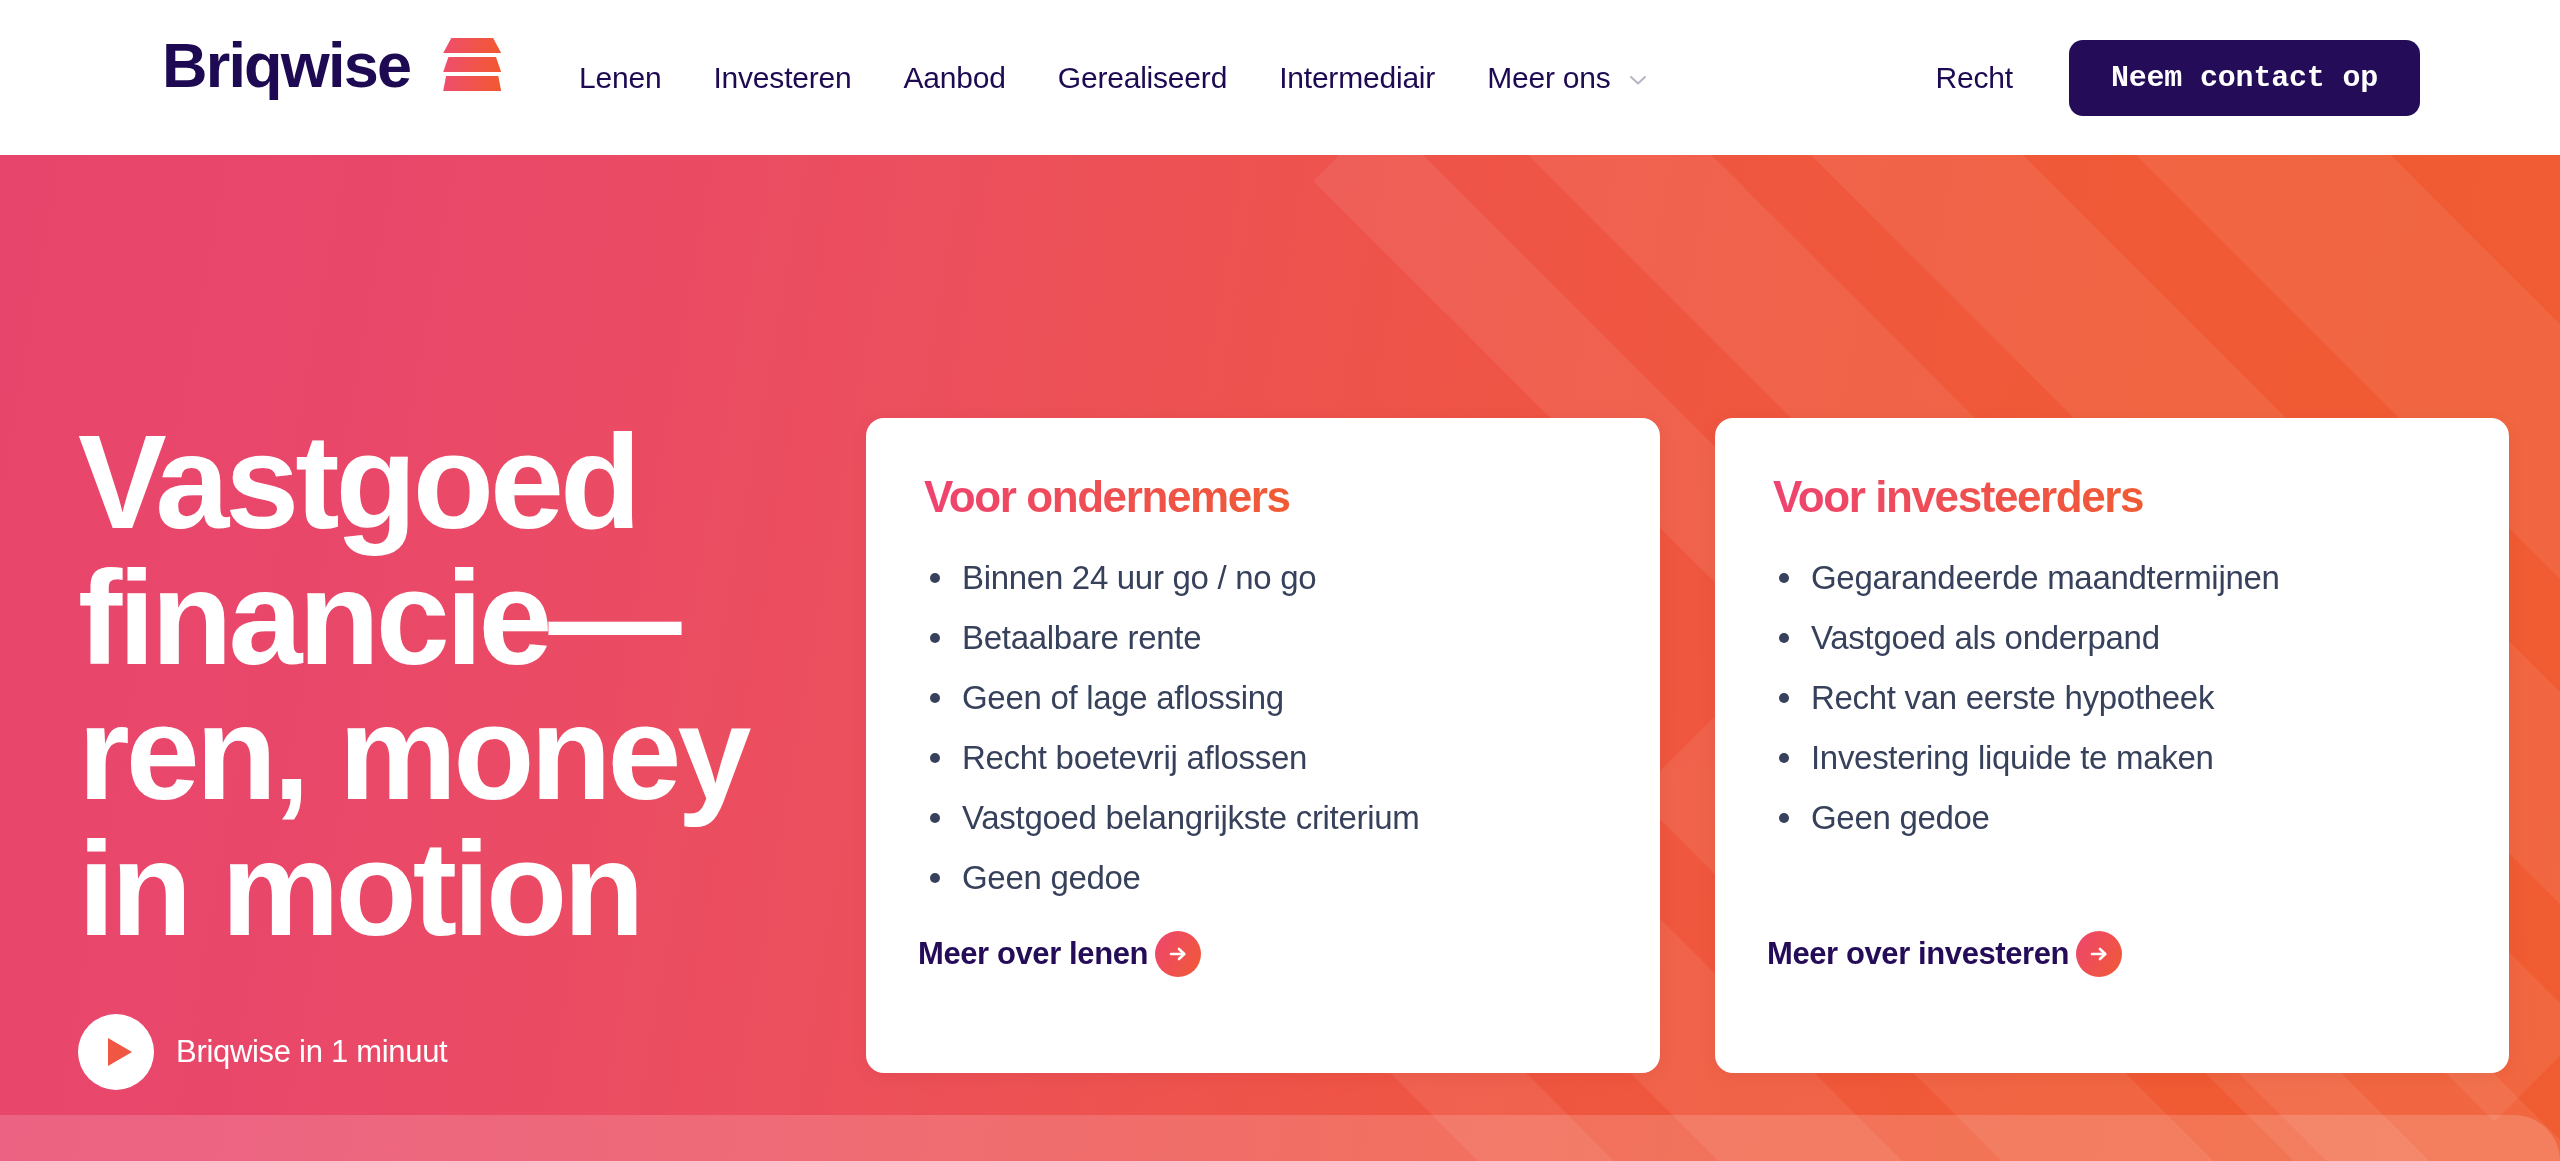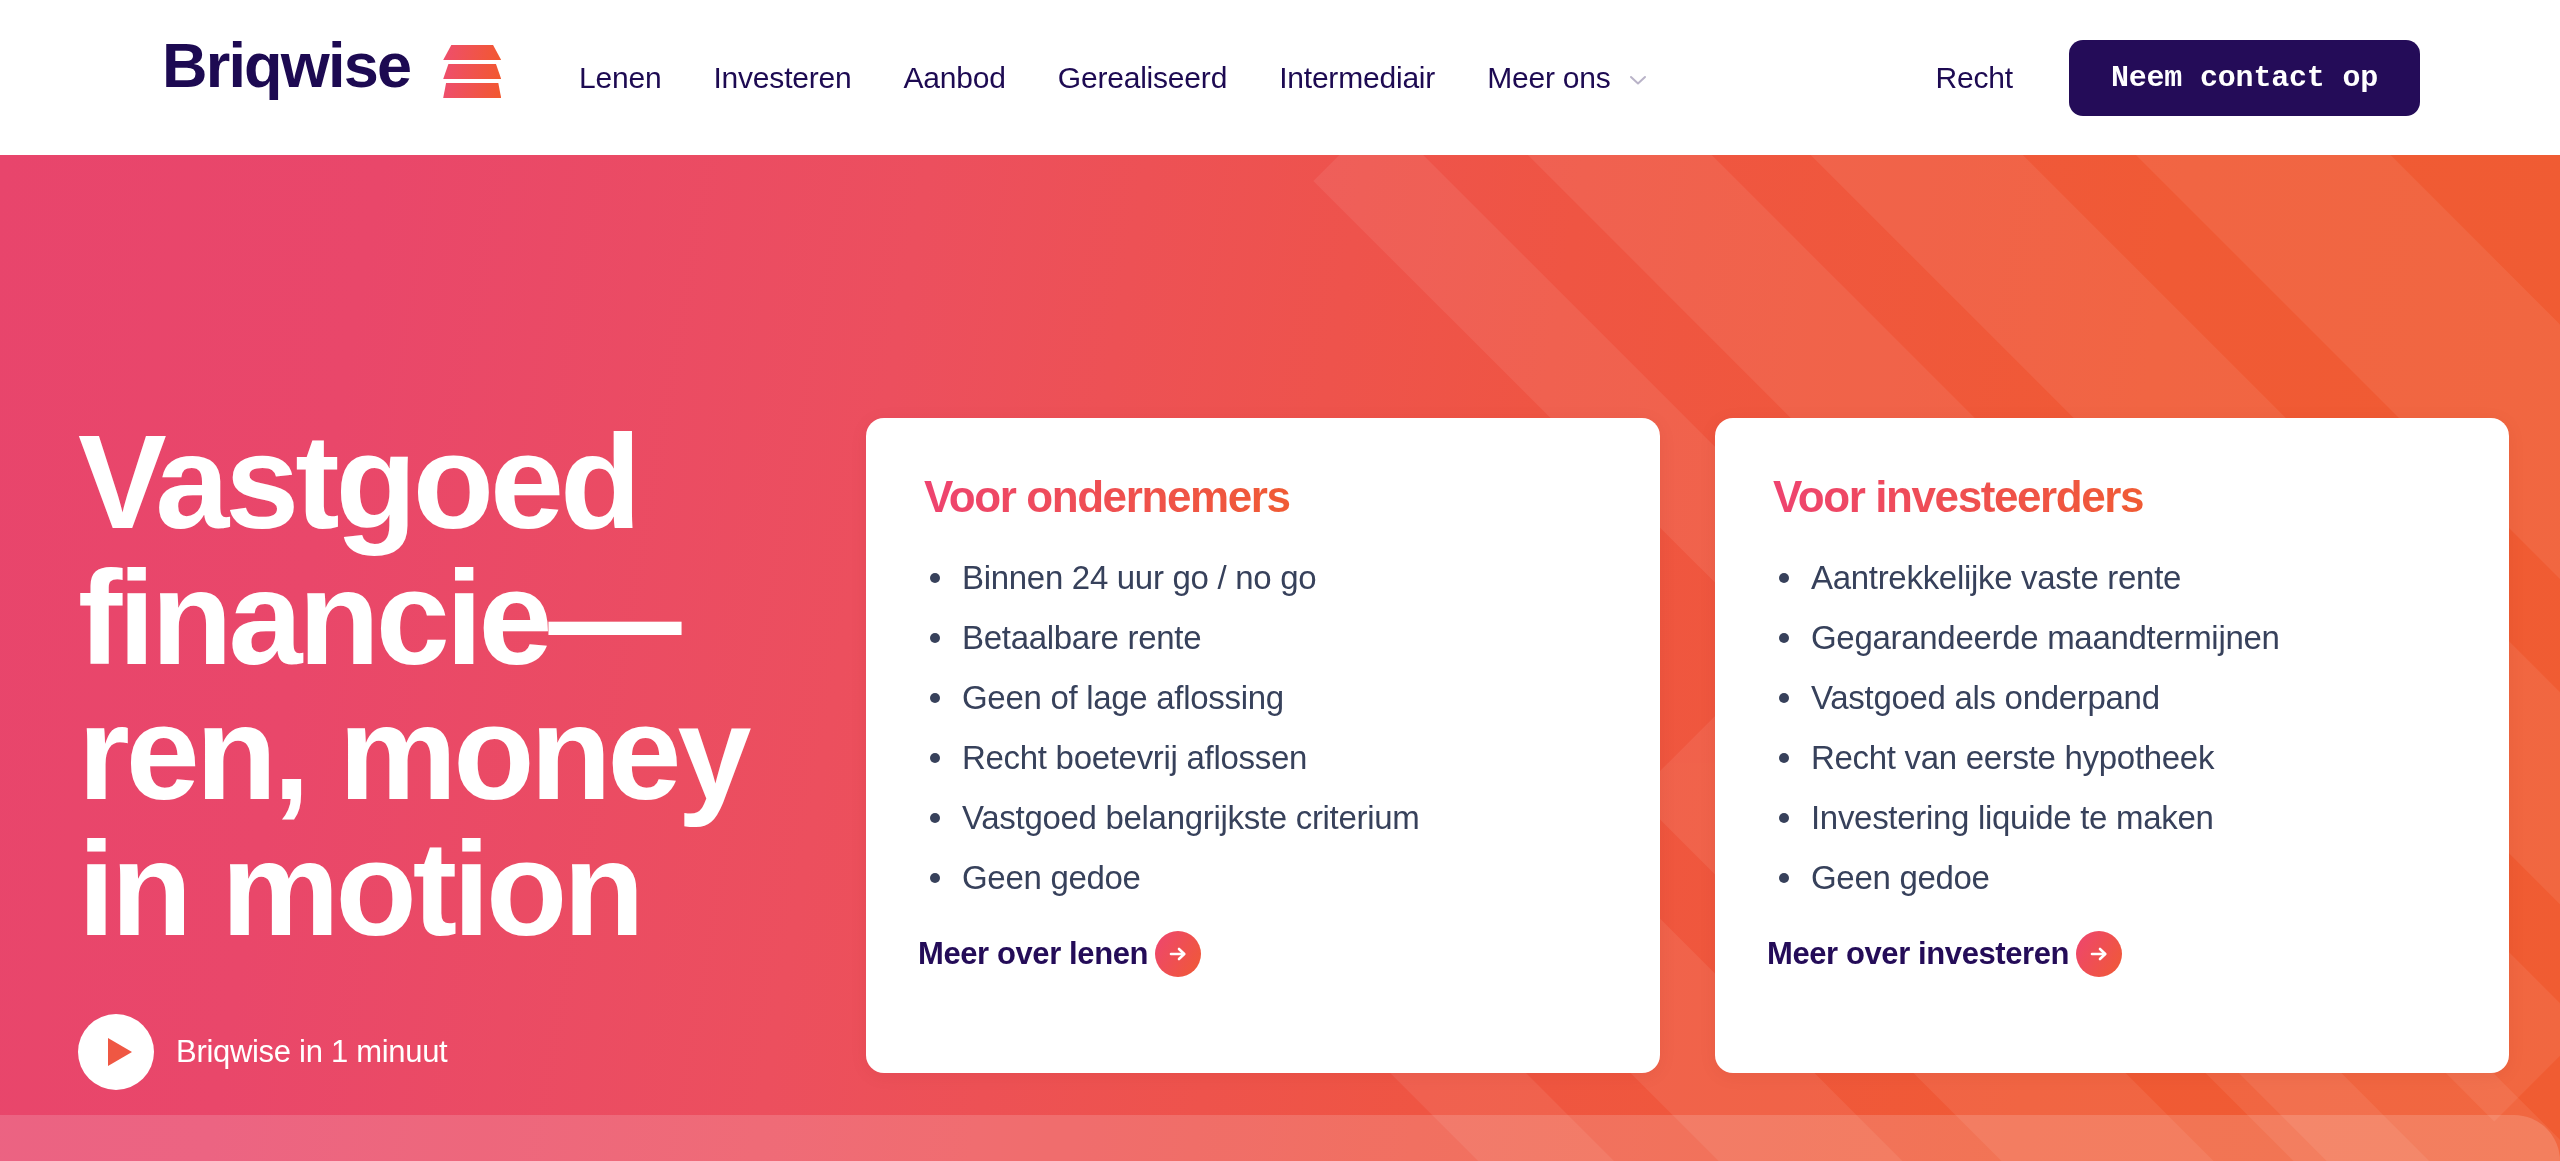--- a/index.html
+++ b/index.html
@@ -29,21 +29,21 @@
     display: flex;
     align-items: center;
     z-index: 20;
   }
 
   .logo-wrap {
     position: absolute;
     left: 162px;
     top: 34px;
     display: flex;
-    align-items: flex-end;
+    align-items: flex-start;
     gap: 33px;
     text-decoration: none;
   }
   .logo-text {
     font-size: 63px;
     font-weight: 700;
     letter-spacing: -1.8px;
     color: #1D0A52;
     line-height: 1;
   }
@@ -427,21 +427,20 @@
               <path d="M6 13 H19" stroke="#ffffff" stroke-width="2.6" stroke-linecap="round"></path>
               <path d="M14 8 L19.2 13 L14 18" stroke="#ffffff" stroke-width="2.6" stroke-linecap="round" stroke-linejoin="round"></path>
             </svg>
           </span>
         </a>
       </div>
 
       <div class="card">
         <h2 class="card-title">Voor investeerders</h2>
         <ul class="card-list">
-          <li>Aantrekkelijke vaste rente</li>
           <li>Gegarandeerde maandtermijnen</li>
           <li>Vastgoed als onderpand</li>
           <li>Recht van eerste hypotheek</li>
           <li>Investering liquide te maken</li>
           <li>Geen gedoe</li>
         </ul>
         <a class="card-cta" href="#">
           <span class="card-cta-label">Meer over investeren</span>
           <span class="arrow-circle">
             <svg width="26" height="26" viewBox="0 0 26 26" fill="none">

